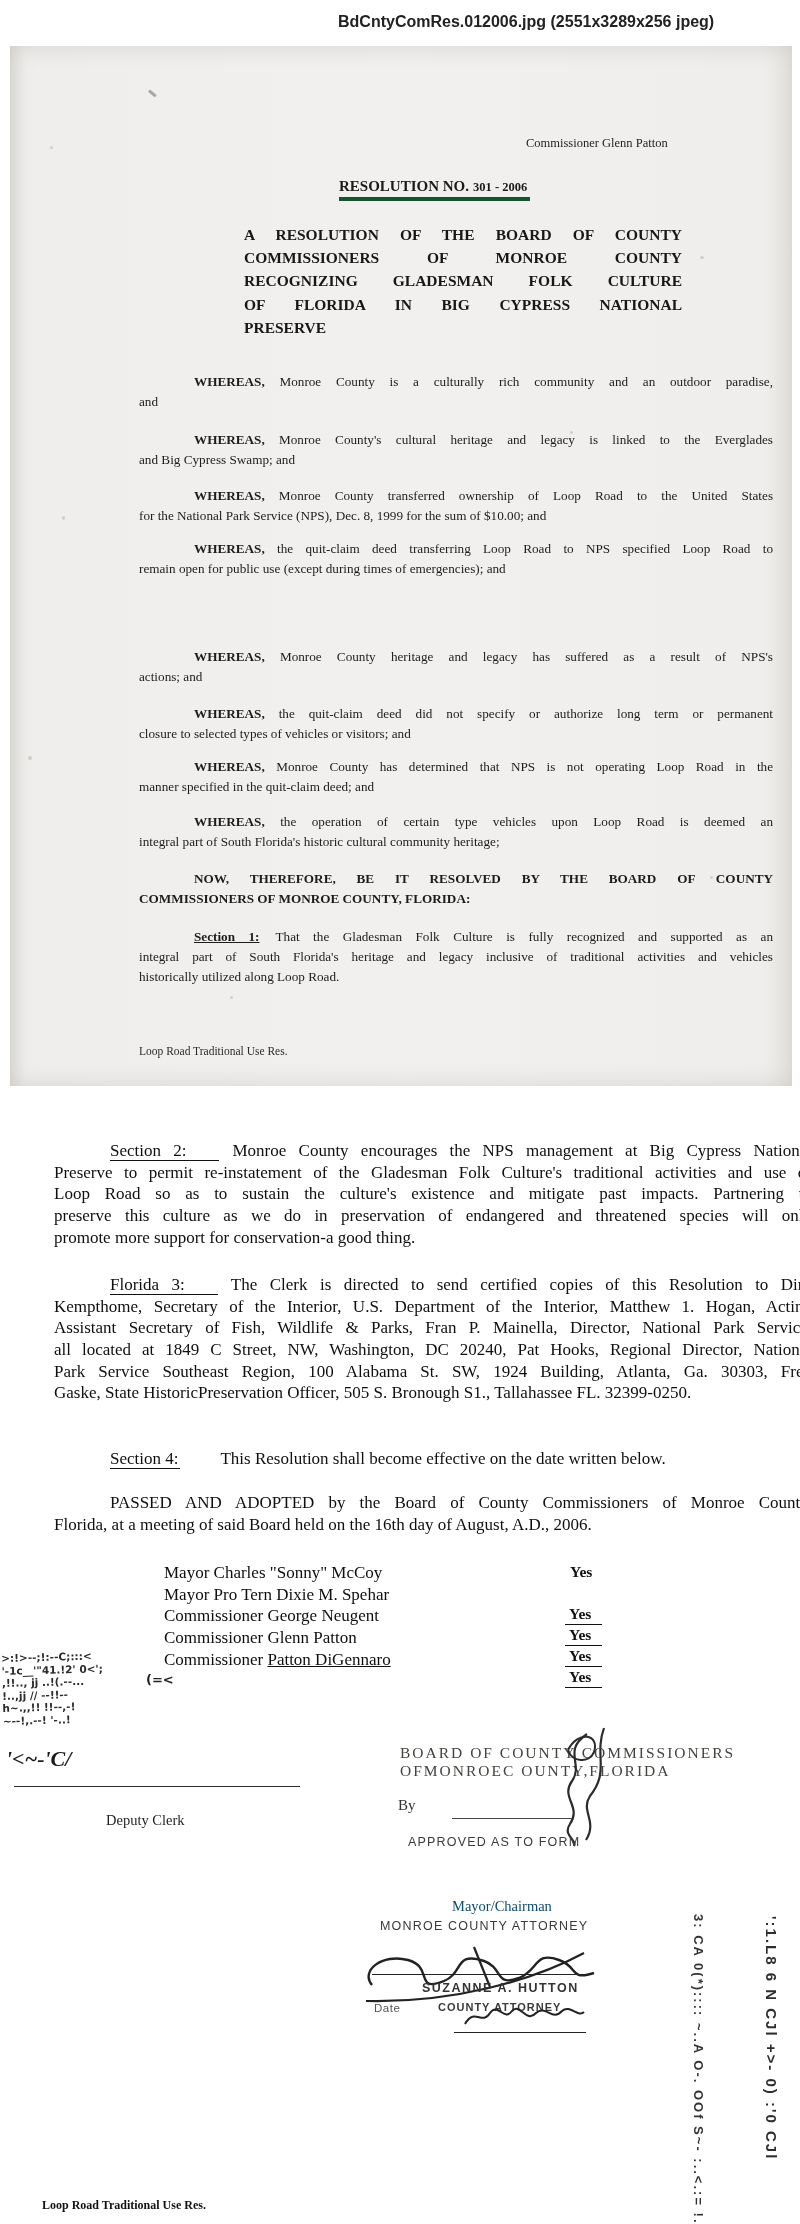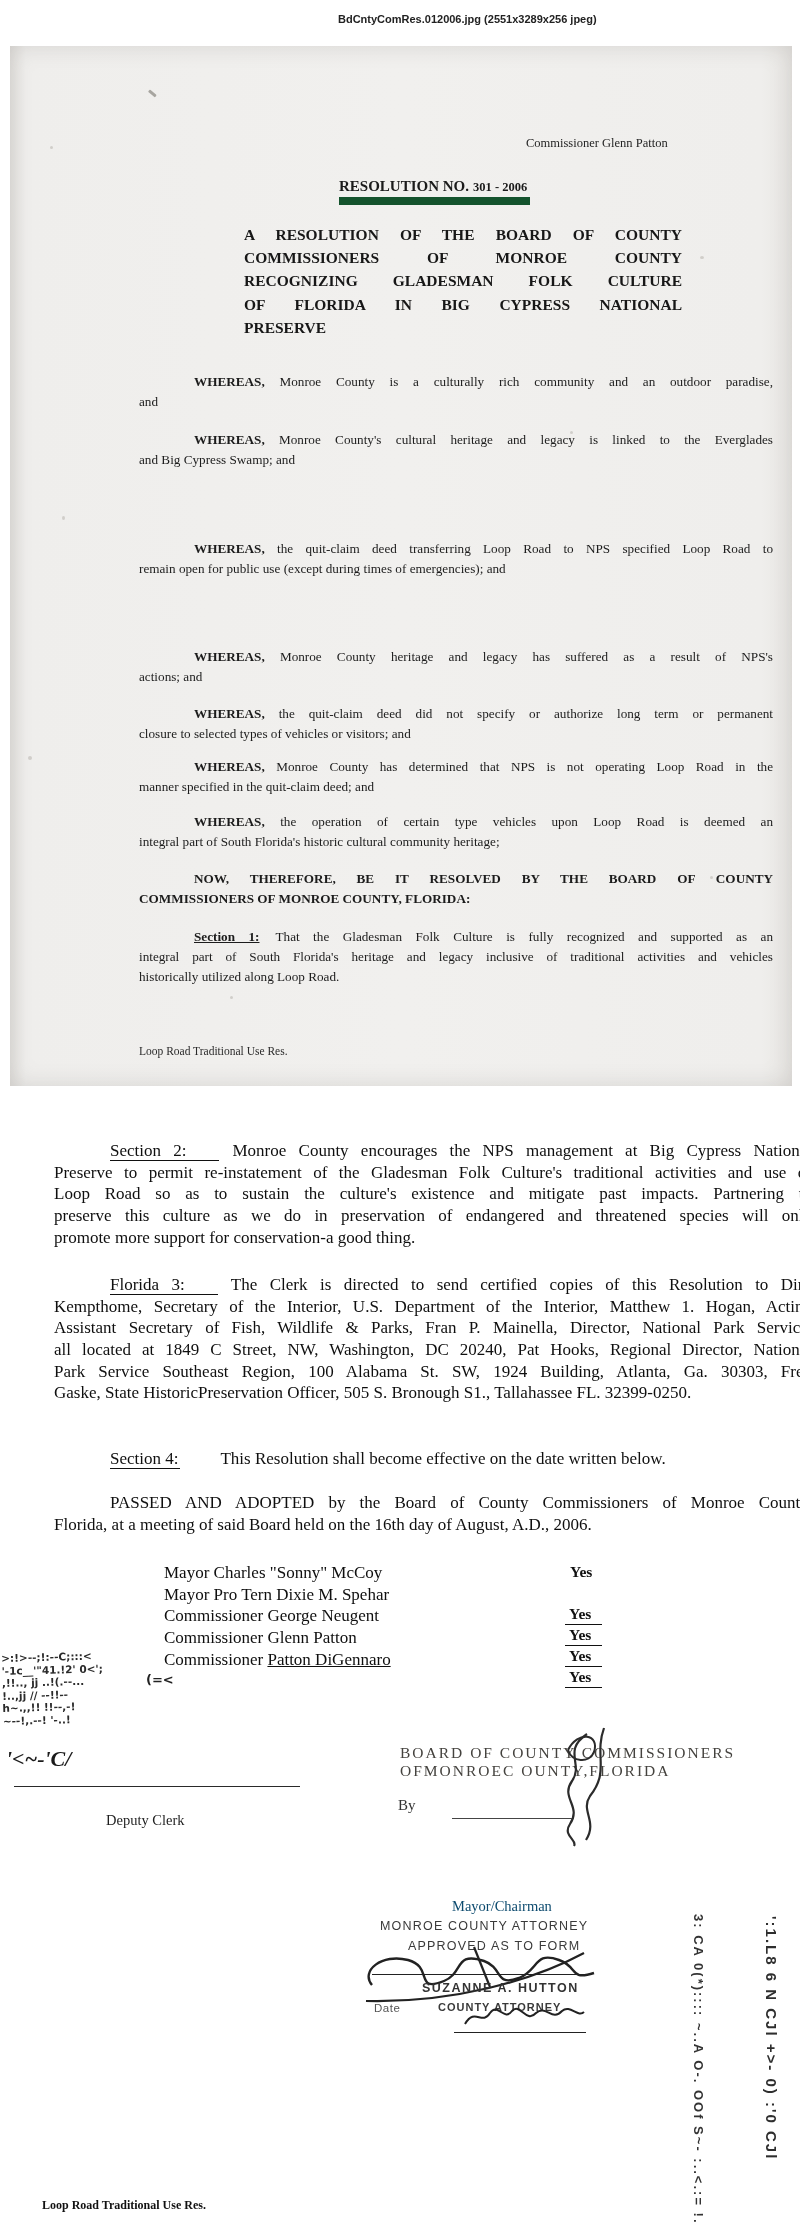--- a/index.html
+++ b/index.html
@@ -1,28 +1,28 @@
 <!DOCTYPE html>
 <html><head>
 <meta charset="utf-8">
 <style>
   html,body{margin:0;padding:0;background:#ffffff;}
   .screen{position:relative;width:800px;height:2224px;background:#ffffff;overflow:hidden;
           font-family:"Liberation Serif","DejaVu Serif",serif;color:#1b1b1b;}
   .abs{position:absolute;}
   
   .caption{left:338px;top:13px;font-family:"Liberation Sans","DejaVu Sans",sans-serif;
-           font-weight:bold;font-size:11px;color:#222;}
+           font-weight:bold;font-size:16px;color:#222;}
   
   .scan1{left:10px;top:46px;width:782px;height:1040px;
          background:linear-gradient(90deg,#e4e2df 0,#efeeec 2%,#f1f0ee 50%,#efeeec 96%,#e8e6e3 100%);
          box-shadow:inset 0 0 22px rgba(120,115,108,.22);}
   .speck{position:absolute;border-radius:50%;background:#c6c3bd;opacity:.75;}
   .annotation{left:526px;top:136px;font-size:12.5px;color:#242424;}
-  .heading{left:339px;top:177px;border-bottom:8px solid #14532d;padding:0 3px 2px 0;white-space:nowrap;}
+  .heading{left:339px;top:177px;border-bottom:4px solid #14532d;padding:0 3px 2px 0;white-space:nowrap;}
   .heading .hp{font-size:15px;font-weight:bold;}
   .heading .hn{font-size:12.5px;font-weight:bold;}
   .titleblock{left:244px;top:226px;width:438px;font-weight:bold;font-size:15.5px;color:#171717;}
   .titleblock .ln{height:23.2px;}
   
   .jl{text-align:justify;}
   .jl::after{content:"";display:inline-block;width:100%;height:0;}
   
   .para{left:139px;width:634px;font-size:13.2px;color:#1c1c1c;}
   .para .ln{height:20px;line-height:20px;}
@@ -48,21 +48,21 @@
   .clerkmark{left:6px;top:1746px;font-size:22px;font-weight:bold;font-style:italic;color:#1a1a1a;}
   .hline{border-top:1.6px solid #2a2a2a;height:0;}
   .deputy{left:106px;top:1812px;font-size:14.5px;color:#1e1e1e;}
   .board{left:400px;font-size:15.5px;color:#44423e;letter-spacing:2px;white-space:nowrap;}
   .bylabel{left:398px;top:1797px;font-size:15px;color:#333;}
   .mayorline{left:452px;top:1818px;width:120px;border-top:1.5px solid #444;}
   .mayorlabel{left:452px;top:1898px;font-size:14.5px;color:#0c4a6e;}
   
   .stamp{font-family:"Liberation Sans","DejaVu Sans",sans-serif;color:#3a3a3a;white-space:nowrap;}
   .st1{left:380px;top:1919px;font-size:12.5px;letter-spacing:1.2px;}
-  .st2{left:408px;top:1939px;font-size:12.5px;letter-spacing:1.2px;}
+  .st2{left:408px;top:1835px;font-size:12.5px;letter-spacing:1.2px;}
   .stname{left:422px;top:1981px;font-size:12.5px;font-weight:bold;letter-spacing:1.5px;color:#333;}
   .sttitle{left:438px;top:2001px;font-size:11px;font-weight:bold;letter-spacing:1px;color:#3a3a3a;}
   .stdate{left:374px;top:2002px;font-size:11.5px;color:#555;letter-spacing:.5px;}
   .sigline1{left:372px;top:1974px;width:218px;border-top:1.5px solid #222;}
   .sigline2{left:454px;top:2032px;width:132px;border-top:1.5px solid #222;}
   
   .sidestamp{font-family:"Liberation Sans","DejaVu Sans",sans-serif;font-weight:bold;
              transform:rotate(90deg);transform-origin:0 0;white-space:nowrap;}
   .ssA{left:706px;top:1914px;width:210px;font-size:13px;letter-spacing:2px;color:#333;}
   .ssB{left:780px;top:1916px;width:205px;font-size:15px;letter-spacing:2px;color:#2e2e2e;}
@@ -103,20 +103,24 @@
   </div>
 
   <div class="abs para" style="top:372px">
     <div class="ln jl ind"><b>WHEREAS,</b> <span>Monroe County is a culturally rich community and an outdoor paradise,</span></div>
     <div class="ln">and</div>
   </div>
   <div class="abs para" style="top:430px">
     <div class="ln jl ind"><b>WHEREAS,</b> <span>Monroe County's cultural heritage and legacy is linked to the Everglades</span></div>
     <div class="ln">and Big Cypress Swamp; and</div>
   </div>
+  <div class="abs para" style="top:486px">
+    <div class="ln jl ind"><b>WHEREAS,</b> <span>Monroe County transferred ownership of Loop Road to the United States</span></div>
+    <div class="ln">for the National Park Service (NPS), Dec. 8, 1999 for the sum of $10.00; and</div>
+  </div>
   <div class="abs para" style="top:539px">
     <div class="ln jl ind"><b>WHEREAS,</b> <span>the quit-claim deed transferring Loop Road to NPS specified Loop Road to</span></div>
     <div class="ln">remain open for public use (except during times of emergencies); and</div>
   </div>
   <div class="abs para" style="top:647px">
     <div class="ln jl ind"><b>WHEREAS,</b> <span>Monroe County heritage and legacy has suffered as a result of NPS's</span></div>
     <div class="ln">actions; and</div>
   </div>
   <div class="abs para" style="top:704px">
     <div class="ln jl ind"><b>WHEREAS,</b> <span>the quit-claim deed did not specify or authorize long term or permanent</span></div>

